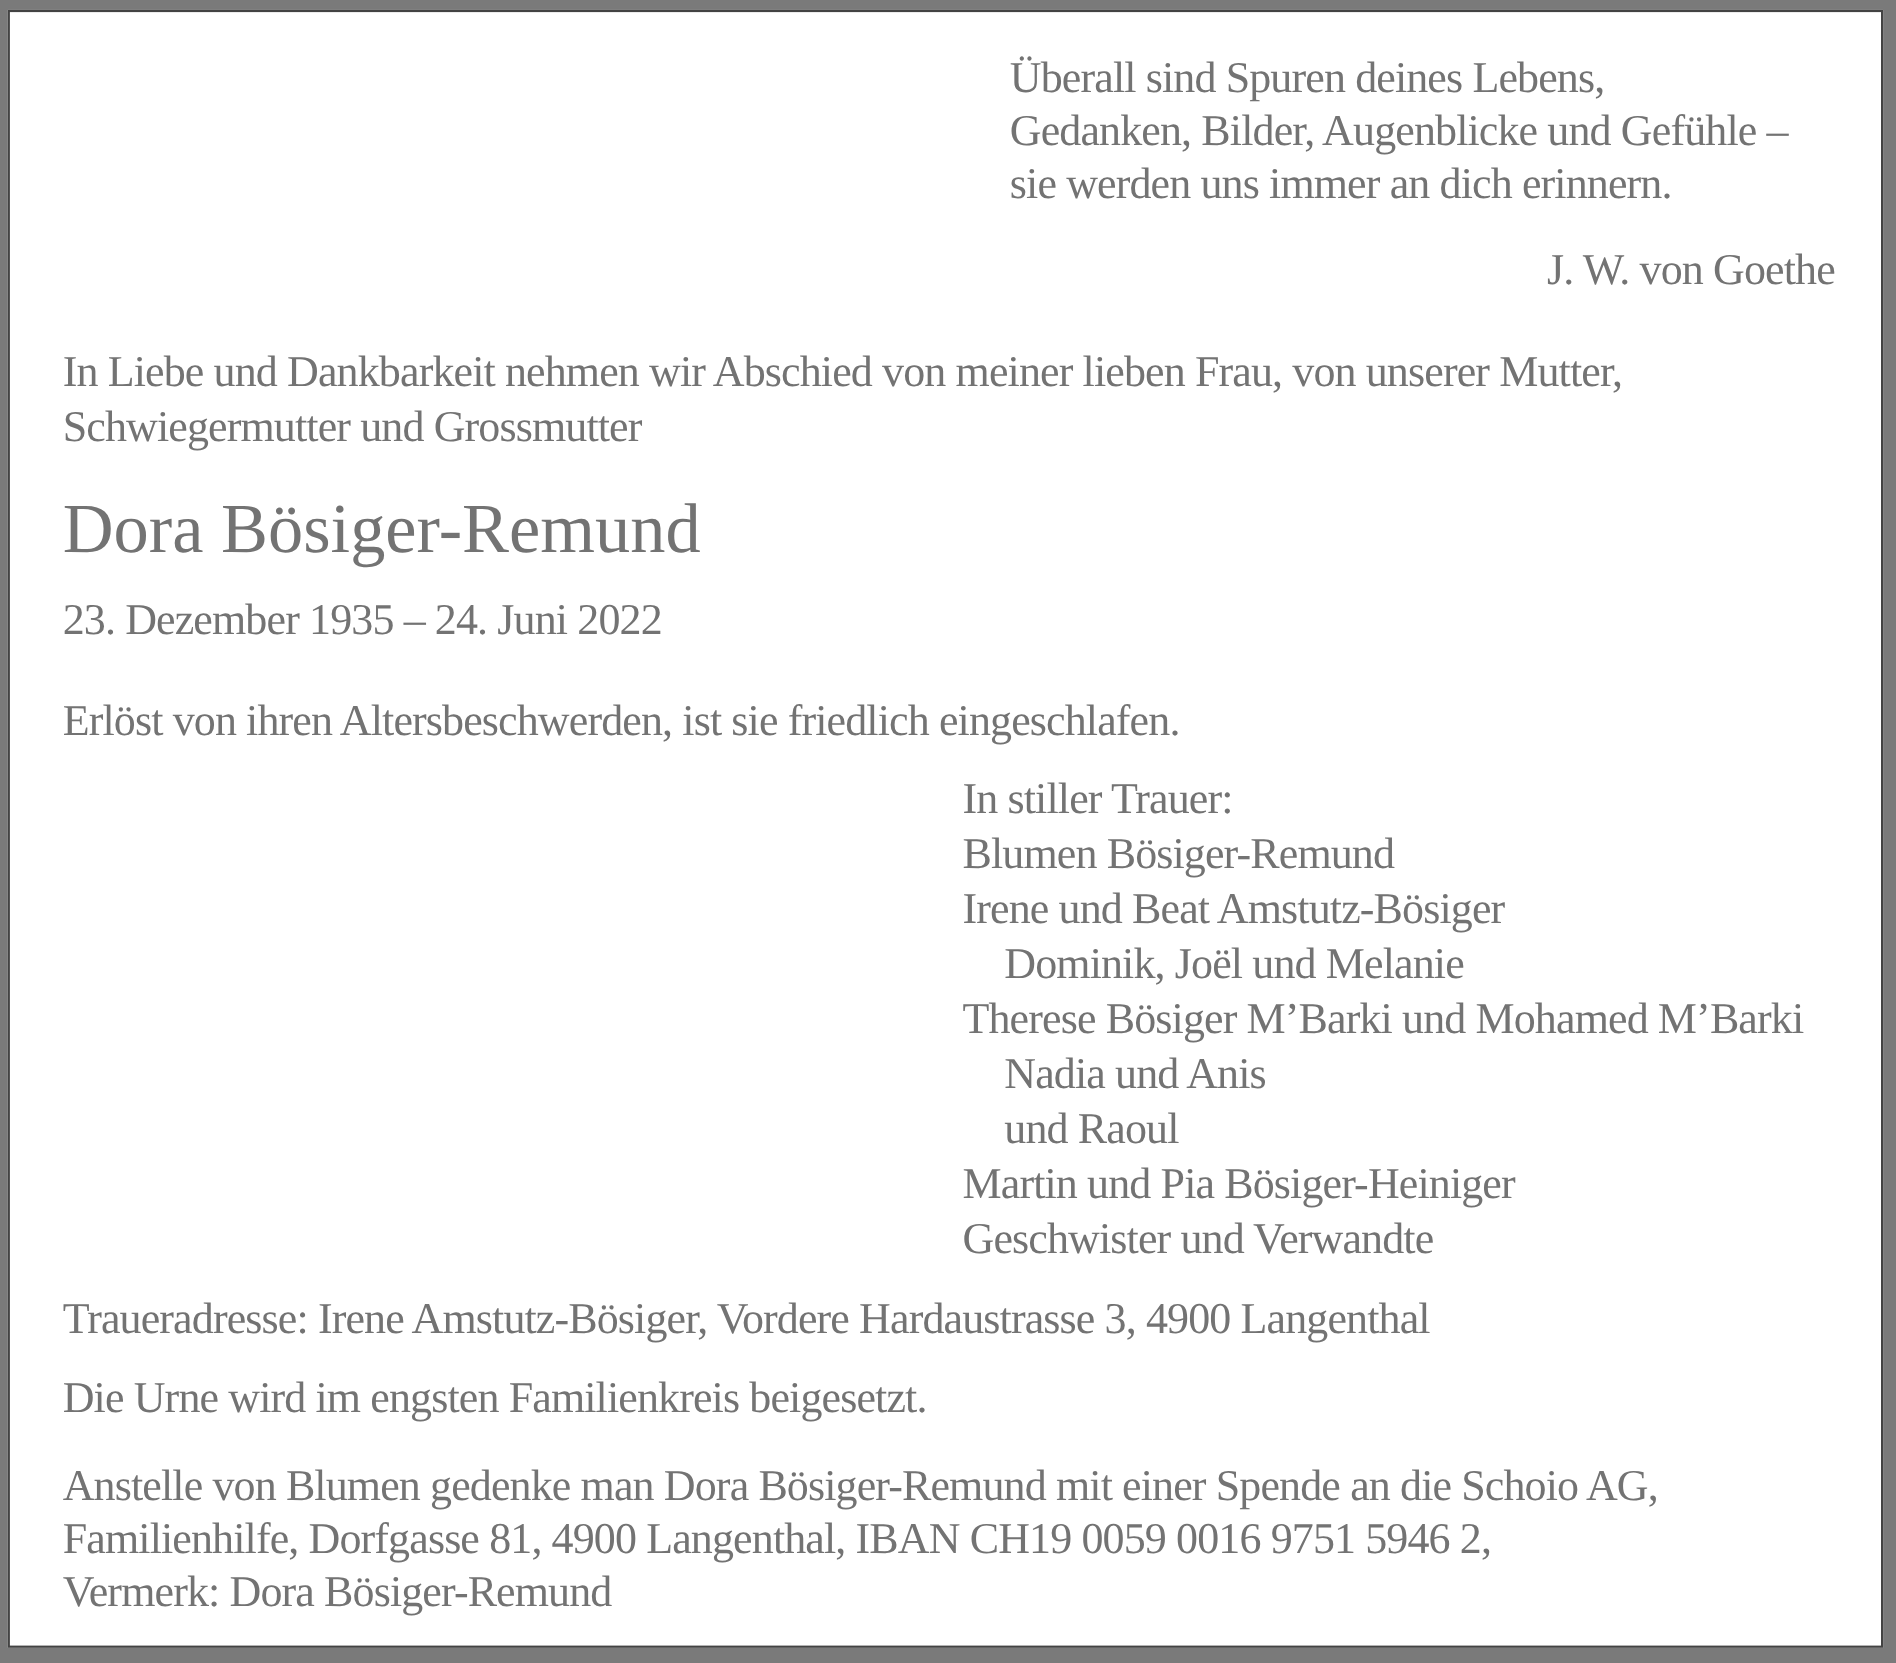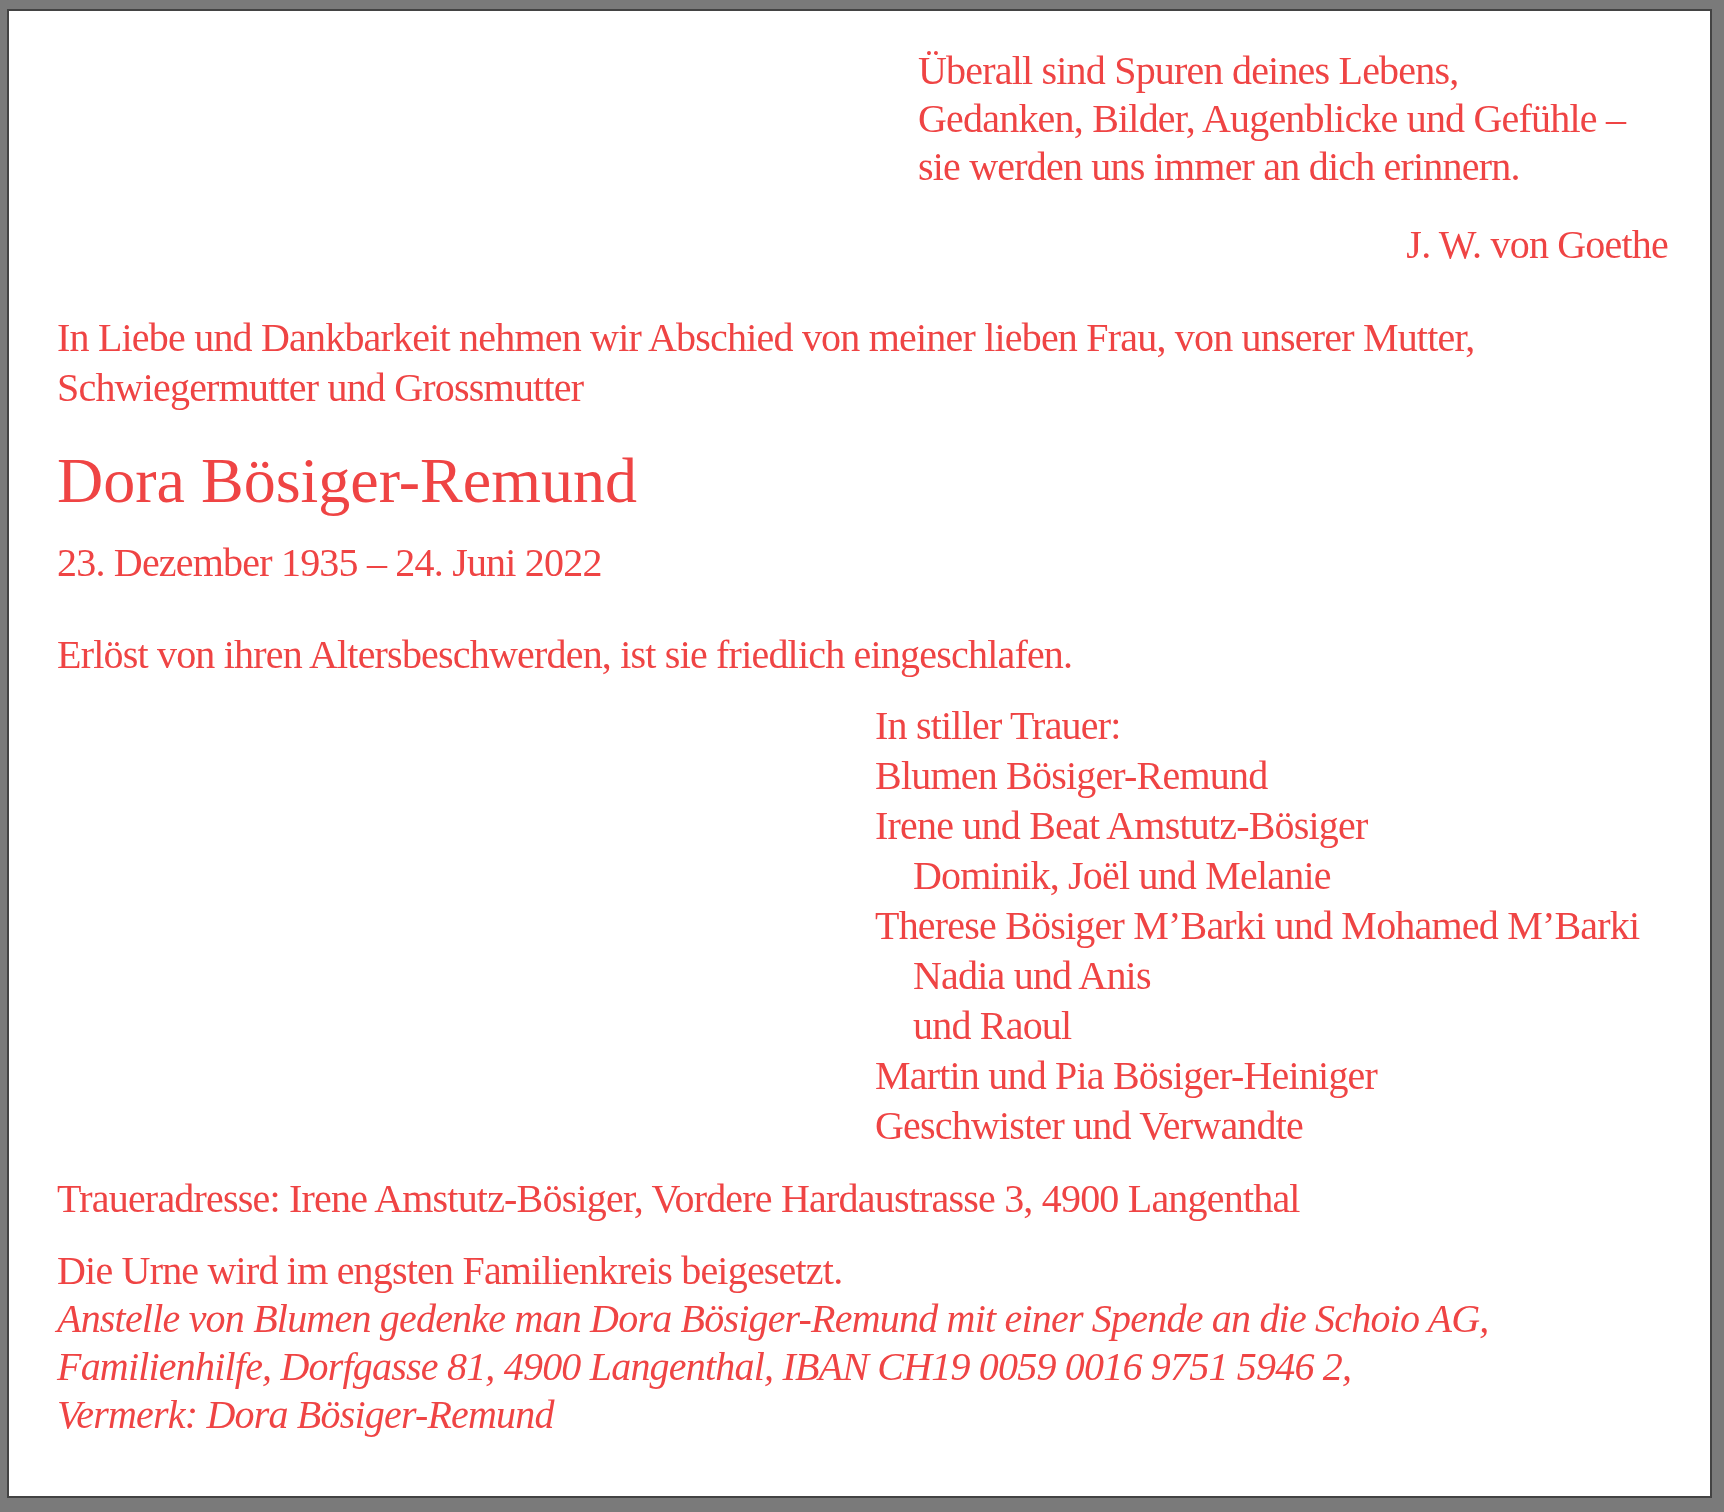--- a/index.html
+++ b/index.html
@@ -17,21 +17,21 @@
     position: absolute;
     left: 7px;
     top: 9px;
     right: 12px;
     bottom: 14px;
     background: #ffffff;
     border: 2px solid #434343;
     box-sizing: border-box;
     overflow: hidden;
     font-family: "Liberation Serif", "DejaVu Serif", serif;
-    color: #ef4444;
+    color: #737373;
     font-size: 40px;
     letter-spacing: -0.02em;
   }
   .content {
     padding: 0 42px 0 48px;
   }
   .line {
     white-space: nowrap;
   }
   .quote-block {
@@ -79,22 +79,22 @@
     margin-top: 24px;
     line-height: 48px;
     white-space: nowrap;
   }
   .burial-note {
     margin-top: 24px;
     line-height: 48px;
     white-space: nowrap;
   }
   .donation-block {
+    margin-top: 32px;
     line-height: 48px;
-    font-style: italic;
   }
 </style>
 </head>
 <body>
 
 <div class="paper">
   <div class="content">
 
     <div class="quote-block">
         <div class="line">Überall sind Spuren deines Lebens,</div>

